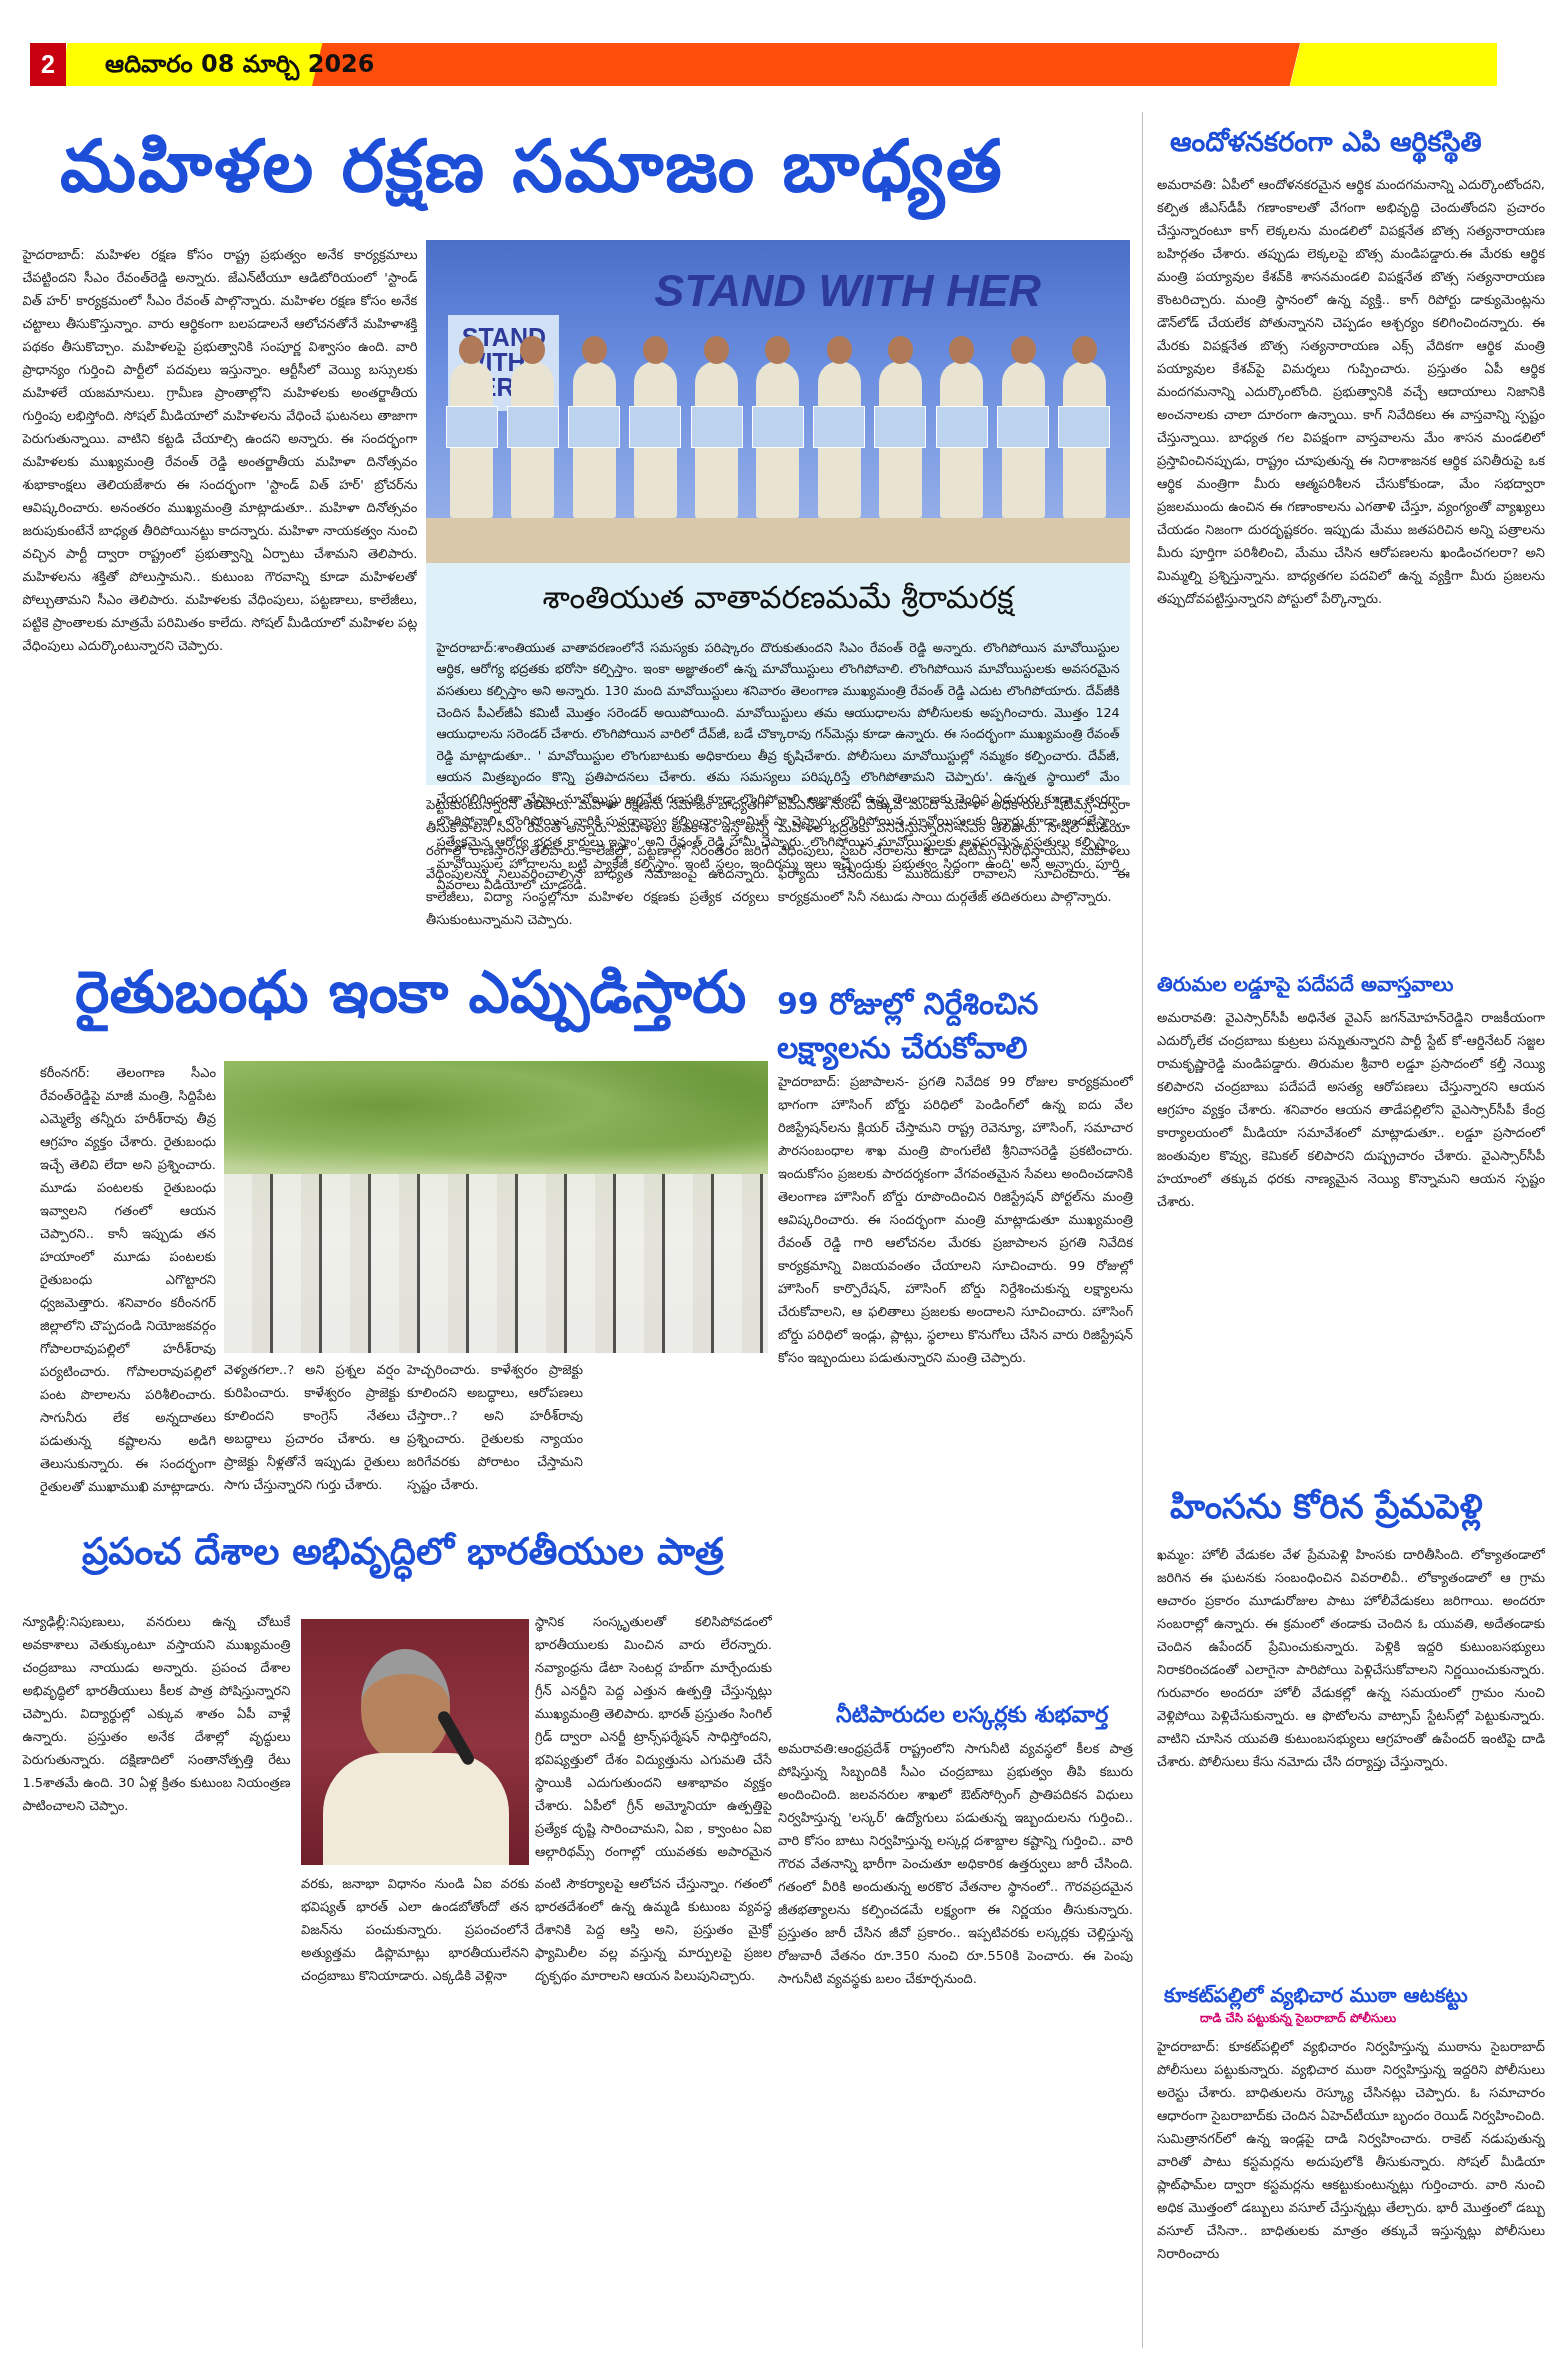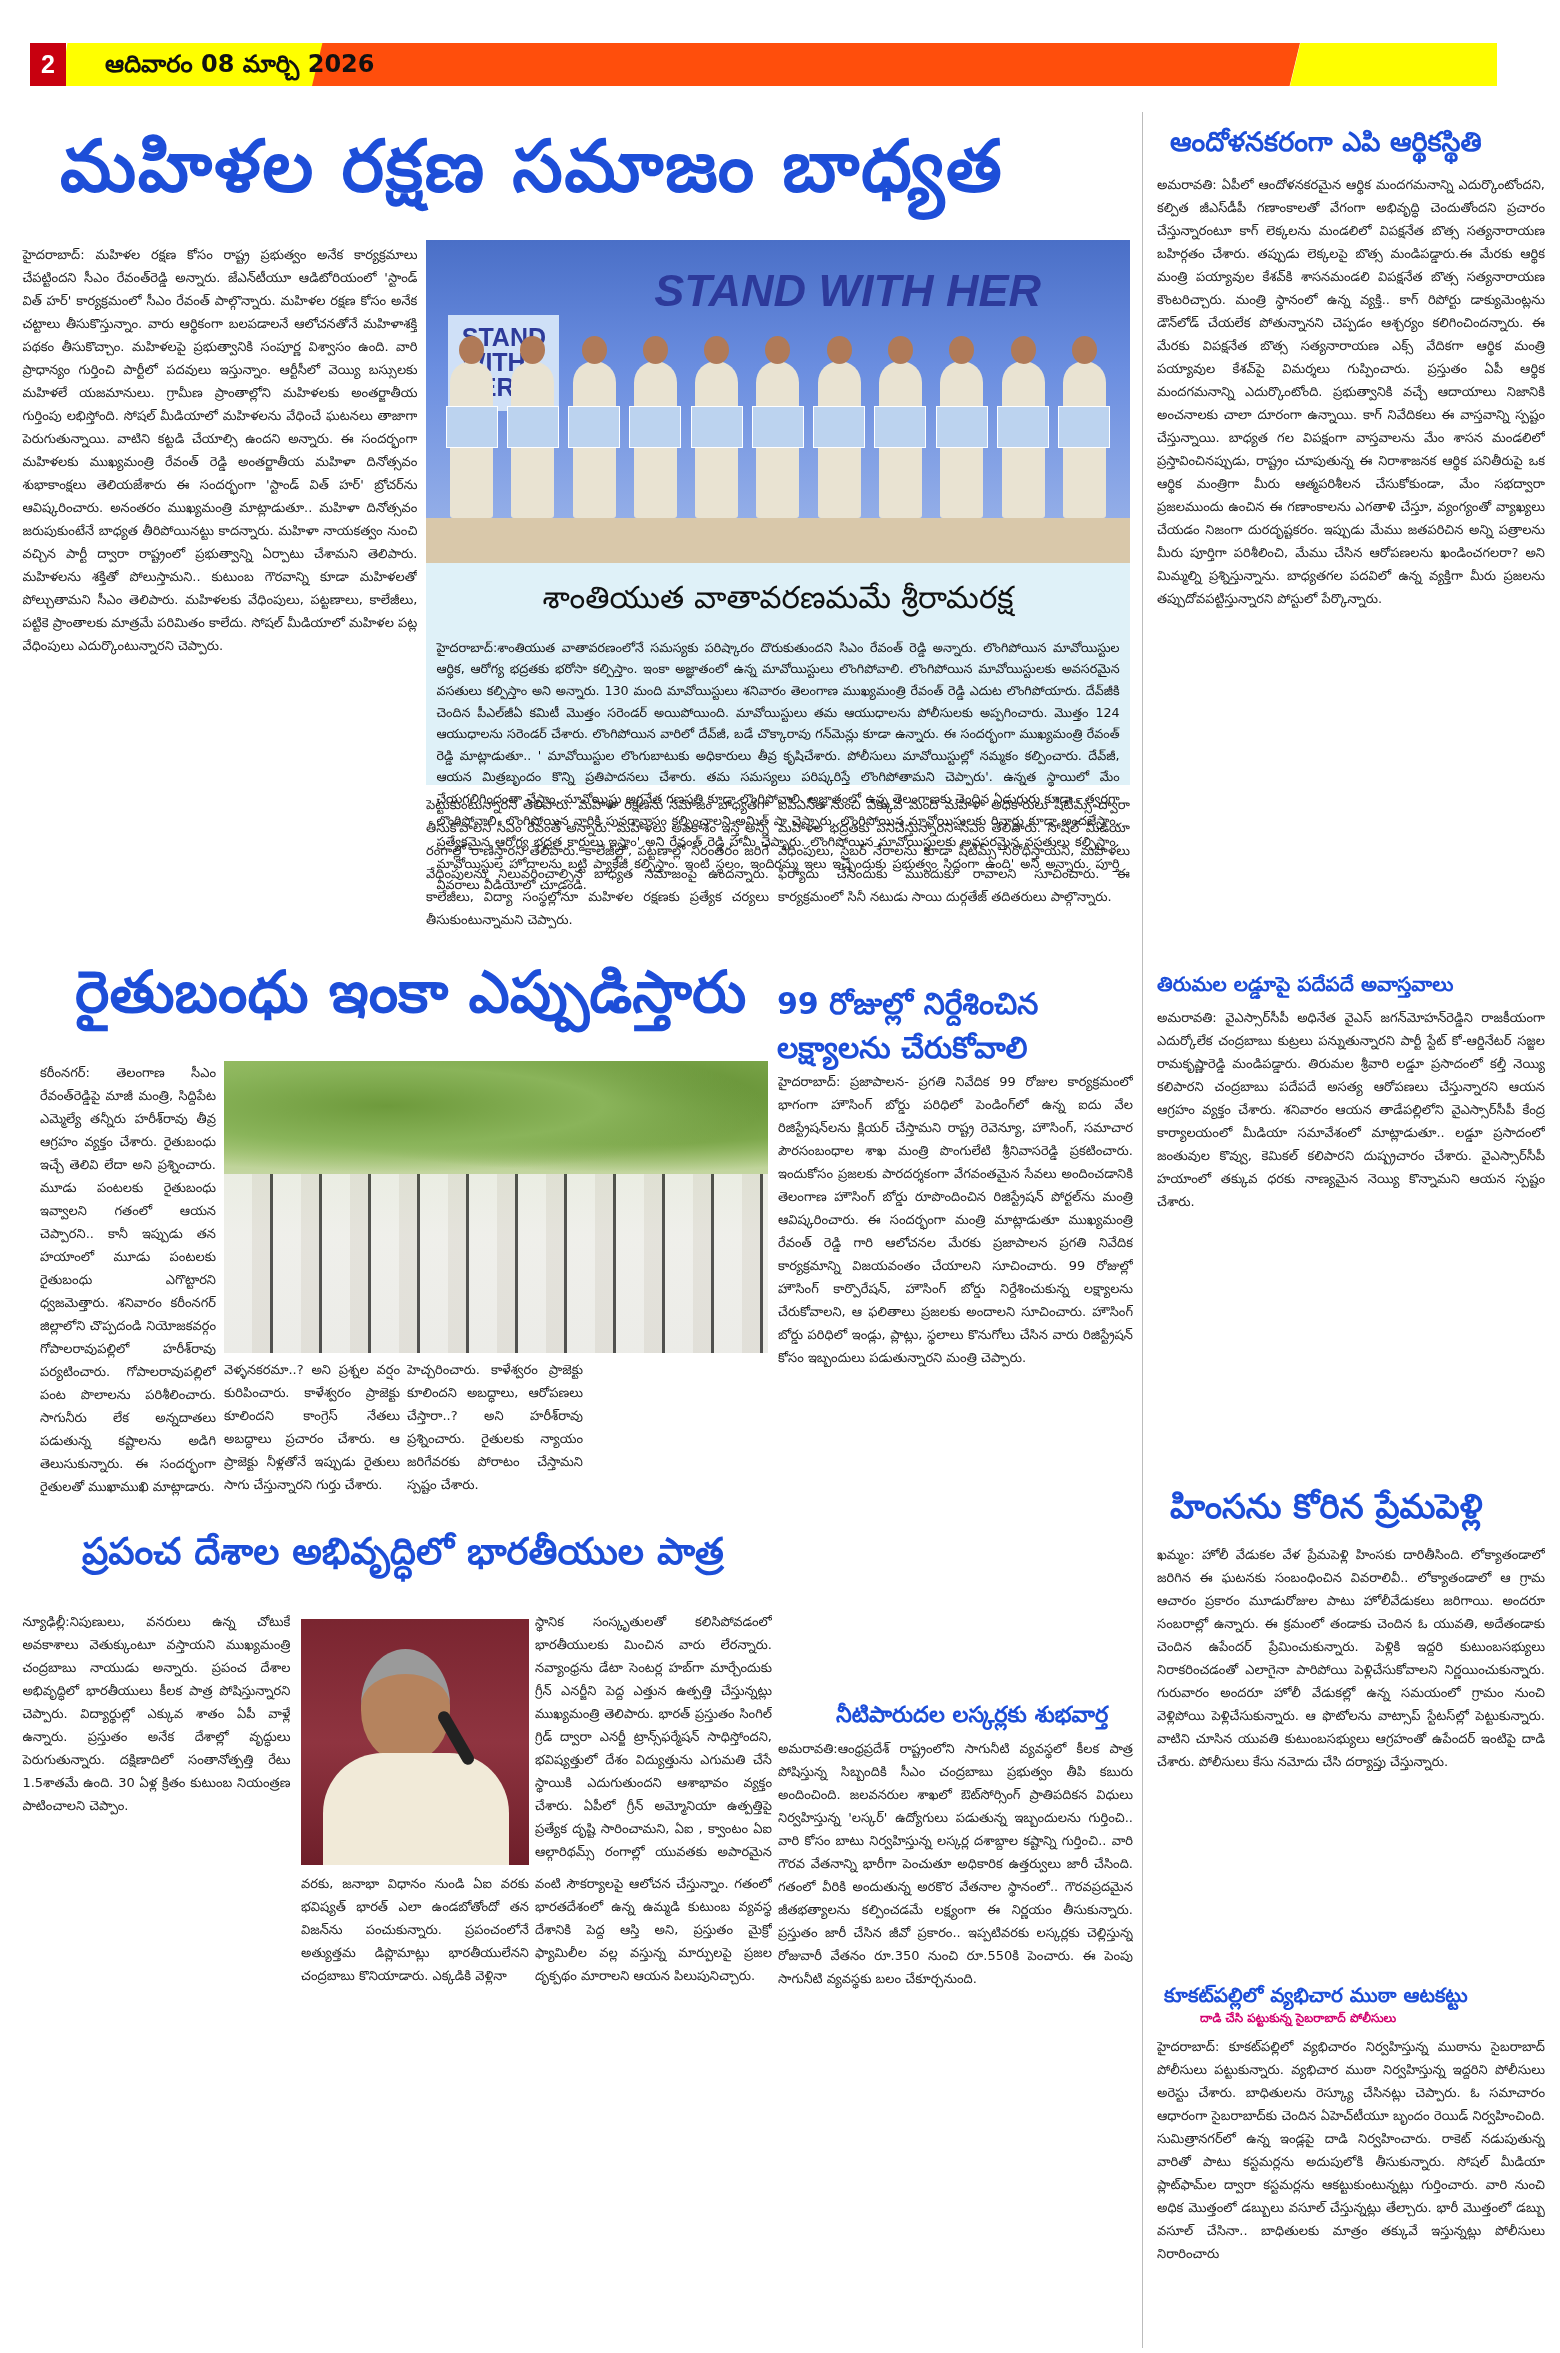--- a/index.html
+++ b/index.html
@@ -122,21 +122,21 @@
 <div class="rule-v" style="left:1142px;top:112px;height:2236px;"></div>
 <div class="headline h-side">ఆందోళనకరంగా ఎపి ఆర్థికస్థితి</div>
 <div class="col" style="left:1157px;top:173px;width:388px;height:783px;">అమరావతి: ఏపీలో ఆందోళనకరమైన ఆర్థిక మందగమనాన్ని ఎదుర్కొంటోందని, కల్పిత జీఎస్‌డీపీ గణాంకాలతో వేగంగా అభివృద్ధి చెందుతోందని ప్రచారం చేస్తున్నారంటూ కాగ్ లెక్కలను మండలిలో విపక్షనేత బొత్స సత్యనారాయణ బహిర్గతం చేశారు. తప్పుడు లెక్కలపై బొత్స మండిపడ్డారు.ఈ మేరకు ఆర్థిక మంత్రి పయ్యావుల కేశవ్‌కి శాసనమండలి విపక్షనేత బొత్స సత్యనారాయణ కౌంటరిచ్చారు. మంత్రి స్థానంలో ఉన్న వ్యక్తి.. కాగ్ రిపోర్టు డాక్యుమెంట్లను డౌన్‌లోడ్ చేయలేక పోతున్నానని చెప్పడం ఆశ్చర్యం కలిగించిందన్నారు. ఈ మేరకు విపక్షనేత బొత్స సత్యనారాయణ ఎక్స్ వేదికగా ఆర్థిక మంత్రి పయ్యావుల కేశవ్‌పై విమర్శలు గుప్పించారు. ప్రస్తుతం ఏపీ ఆర్థిక మందగమనాన్ని ఎదుర్కొంటోంది. ప్రభుత్వానికి వచ్చే ఆదాయాలు నిజానికి అంచనాలకు చాలా దూరంగా ఉన్నాయి. కాగ్ నివేదికలు ఈ వాస్తవాన్ని స్పష్టం చేస్తున్నాయి. బాధ్యత గల విపక్షంగా వాస్తవాలను మేం శాసన మండలిలో ప్రస్తావించినప్పుడు, రాష్ట్రం చూపుతున్న ఈ నిరాశాజనక ఆర్థిక పనితీరుపై ఒక ఆర్థిక మంత్రిగా మీరు ఆత్మపరిశీలన చేసుకోకుండా, మేం సభద్వారా ప్రజలముందు ఉంచిన ఈ గణాంకాలను ఎగతాళి చేస్తూ, వ్యంగ్యంతో వ్యాఖ్యలు చేయడం నిజంగా దురదృష్టకరం. ఇప్పుడు మేము జతపరిచిన అన్ని పత్రాలను మీరు పూర్తిగా పరిశీలించి, మేము చేసిన ఆరోపణలను ఖండించగలరా? అని మిమ్మల్ని ప్రశ్నిస్తున్నాను. బాధ్యతగల పదవిలో ఉన్న వ్యక్తిగా మీరు ప్రజలను తప్పుదోవపట్టిస్తున్నారని పోస్టులో పేర్కొన్నారు.</div>
 
 <div class="headline h-raitu">రైతుబంధు ఇంకా ఎప్పుడిస్తారు</div>
 <div class="col" style="left:40px;top:1061px;width:176px;height:440px;">కరీంనగర్: తెలంగాణ సీఎం రేవంత్‌రెడ్డిపై మాజీ మంత్రి, సిద్దిపేట ఎమ్మెల్యే తన్నీరు హరీశ్‌రావు తీవ్ర ఆగ్రహం వ్యక్తం చేశారు. రైతుబంధు ఇచ్చే తెలివి లేదా అని ప్రశ్నించారు. మూడు పంటలకు రైతుబంధు ఇవ్వాలని గతంలో ఆయన చెప్పారని.. కానీ ఇప్పుడు తన హయాంలో మూడు పంటలకు రైతుబంధు ఎగొట్టారని ధ్వజమెత్తారు. శనివారం కరీంనగర్ జిల్లాలోని చొప్పదండి నియోజకవర్గం గోపాలరావుపల్లిలో హరీశ్‌రావు పర్యటించారు. గోపాలరావుపల్లిలో పంట పొలాలను పరిశీలించారు. సాగునీరు లేక అన్నదాతలు పడుతున్న కష్టాలను అడిగి తెలుసుకున్నారు. ఈ సందర్భంగా రైతులతో ముఖాముఖి మాట్లాడారు.</div>
 <div class="photo photo-raitu">
   <div class="tree"></div>
   <div class="crowd"></div>
 </div>
-<div class="col" style="left:224px;top:1358px;width:176px;height:142px;">వెళ్ళనకరమా..? అని ప్రశ్నల వర్షం కురిపించారు. కాళేశ్వరం ప్రాజెక్టు కూలిందని కాంగ్రెస్ నేతలు అబద్ధాలు ప్రచారం చేశారు. ఆ ప్రాజెక్టు నీళ్లతోనే ఇప్పుడు రైతులు సాగు చేస్తున్నారని గుర్తు చేశారు.</div>
+<div class="col" style="left:224px;top:1358px;width:176px;height:142px;">వెళ్యతగలా..? అని ప్రశ్నల వర్షం కురిపించారు. కాళేశ్వరం ప్రాజెక్టు కూలిందని కాంగ్రెస్ నేతలు అబద్ధాలు ప్రచారం చేశారు. ఆ ప్రాజెక్టు నీళ్లతోనే ఇప్పుడు రైతులు సాగు చేస్తున్నారని గుర్తు చేశారు.</div>
 <div class="col" style="left:407px;top:1358px;width:176px;height:142px;">హెచ్చరించారు. కాళేశ్వరం ప్రాజెక్టు కూలిందని అబద్ధాలు, ఆరోపణలు చేస్తారా..? అని హరీశ్‌రావు ప్రశ్నించారు. రైతులకు న్యాయం జరిగేవరకు పోరాటం చేస్తామని స్పష్టం చేశారు.</div>
 <div class="col" style="left:590px;top:1358px;width:176px;height:142px;"></div>
 
 <div class="headline h-99">99 రోజుల్లో నిర్దేశించిన లక్ష్యాలను చేరుకోవాలి</div>
 <div class="col" style="left:778px;top:1070px;width:355px;height:619px;">హైదరాబాద్: ప్రజాపాలన- ప్రగతి నివేదిక 99 రోజుల కార్యక్రమంలో భాగంగా హౌసింగ్ బోర్డు పరిధిలో పెండింగ్‌లో ఉన్న ఐదు వేల రిజిస్ట్రేషన్‌లను క్లియర్ చేస్తామని రాష్ట్ర రెవెన్యూ, హౌసింగ్, సమాచార పౌరసంబంధాల శాఖ మంత్రి పొంగులేటి శ్రీనివాసరెడ్డి ప్రకటించారు. ఇందుకోసం ప్రజలకు పారదర్శకంగా వేగవంతమైన సేవలు అందించడానికి తెలంగాణ హౌసింగ్ బోర్డు రూపొందించిన రిజిస్ట్రేషన్ పోర్టల్‌ను మంత్రి ఆవిష్కరించారు. ఈ సందర్భంగా మంత్రి మాట్లాడుతూ ముఖ్యమంత్రి రేవంత్ రెడ్డి గారి ఆలోచనల మేరకు ప్రజాపాలన ప్రగతి నివేదిక కార్యక్రమాన్ని విజయవంతం చేయాలని సూచించారు. 99 రోజుల్లో హౌసింగ్ కార్పొరేషన్, హౌసింగ్ బోర్డు నిర్దేశించుకున్న లక్ష్యాలను చేరుకోవాలని, ఆ ఫలితాలు ప్రజలకు అందాలని సూచించారు. హౌసింగ్ బోర్డు పరిధిలో ఇండ్లు, ప్లాట్లు, స్థలాలు కొనుగోలు చేసిన వారు రిజిస్ట్రేషన్ కోసం ఇబ్బందులు పడుతున్నారని మంత్రి చెప్పారు.</div>
 
 <div class="headline h-tirumala">తిరుమల లడ్డూపై పదేపదే అవాస్తవాలు</div>
 <div class="col" style="left:1157px;top:1006px;width:388px;height:462px;">అమరావతి: వైఎస్సార్‌సీపీ అధినేత వైఎస్ జగన్‌మోహన్‌రెడ్డిని రాజకీయంగా ఎదుర్కోలేక చంద్రబాబు కుట్రలు పన్నుతున్నారని పార్టీ స్టేట్ కో-ఆర్డినేటర్ సజ్జల రామకృష్ణారెడ్డి మండిపడ్డారు. తిరుమల శ్రీవారి లడ్డూ ప్రసాదంలో కల్తీ నెయ్యి కలిపారని చంద్రబాబు పదేపదే అసత్య ఆరోపణలు చేస్తున్నారని ఆయన ఆగ్రహం వ్యక్తం చేశారు. శనివారం ఆయన తాడేపల్లిలోని వైఎస్సార్‌సీపీ కేంద్ర కార్యాలయంలో మీడియా సమావేశంలో మాట్లాడుతూ.. లడ్డూ ప్రసాదంలో జంతువుల కొవ్వు, కెమికల్ కలిపారని దుష్ప్రచారం చేశారు. వైఎస్సార్‌సీపీ హయాంలో తక్కువ ధరకు నాణ్యమైన నెయ్యి కొన్నామని ఆయన స్పష్టం చేశారు.</div>
 
 <div class="headline h-himsa">హింసను కోరిన ప్రేమపెళ్లి</div>

